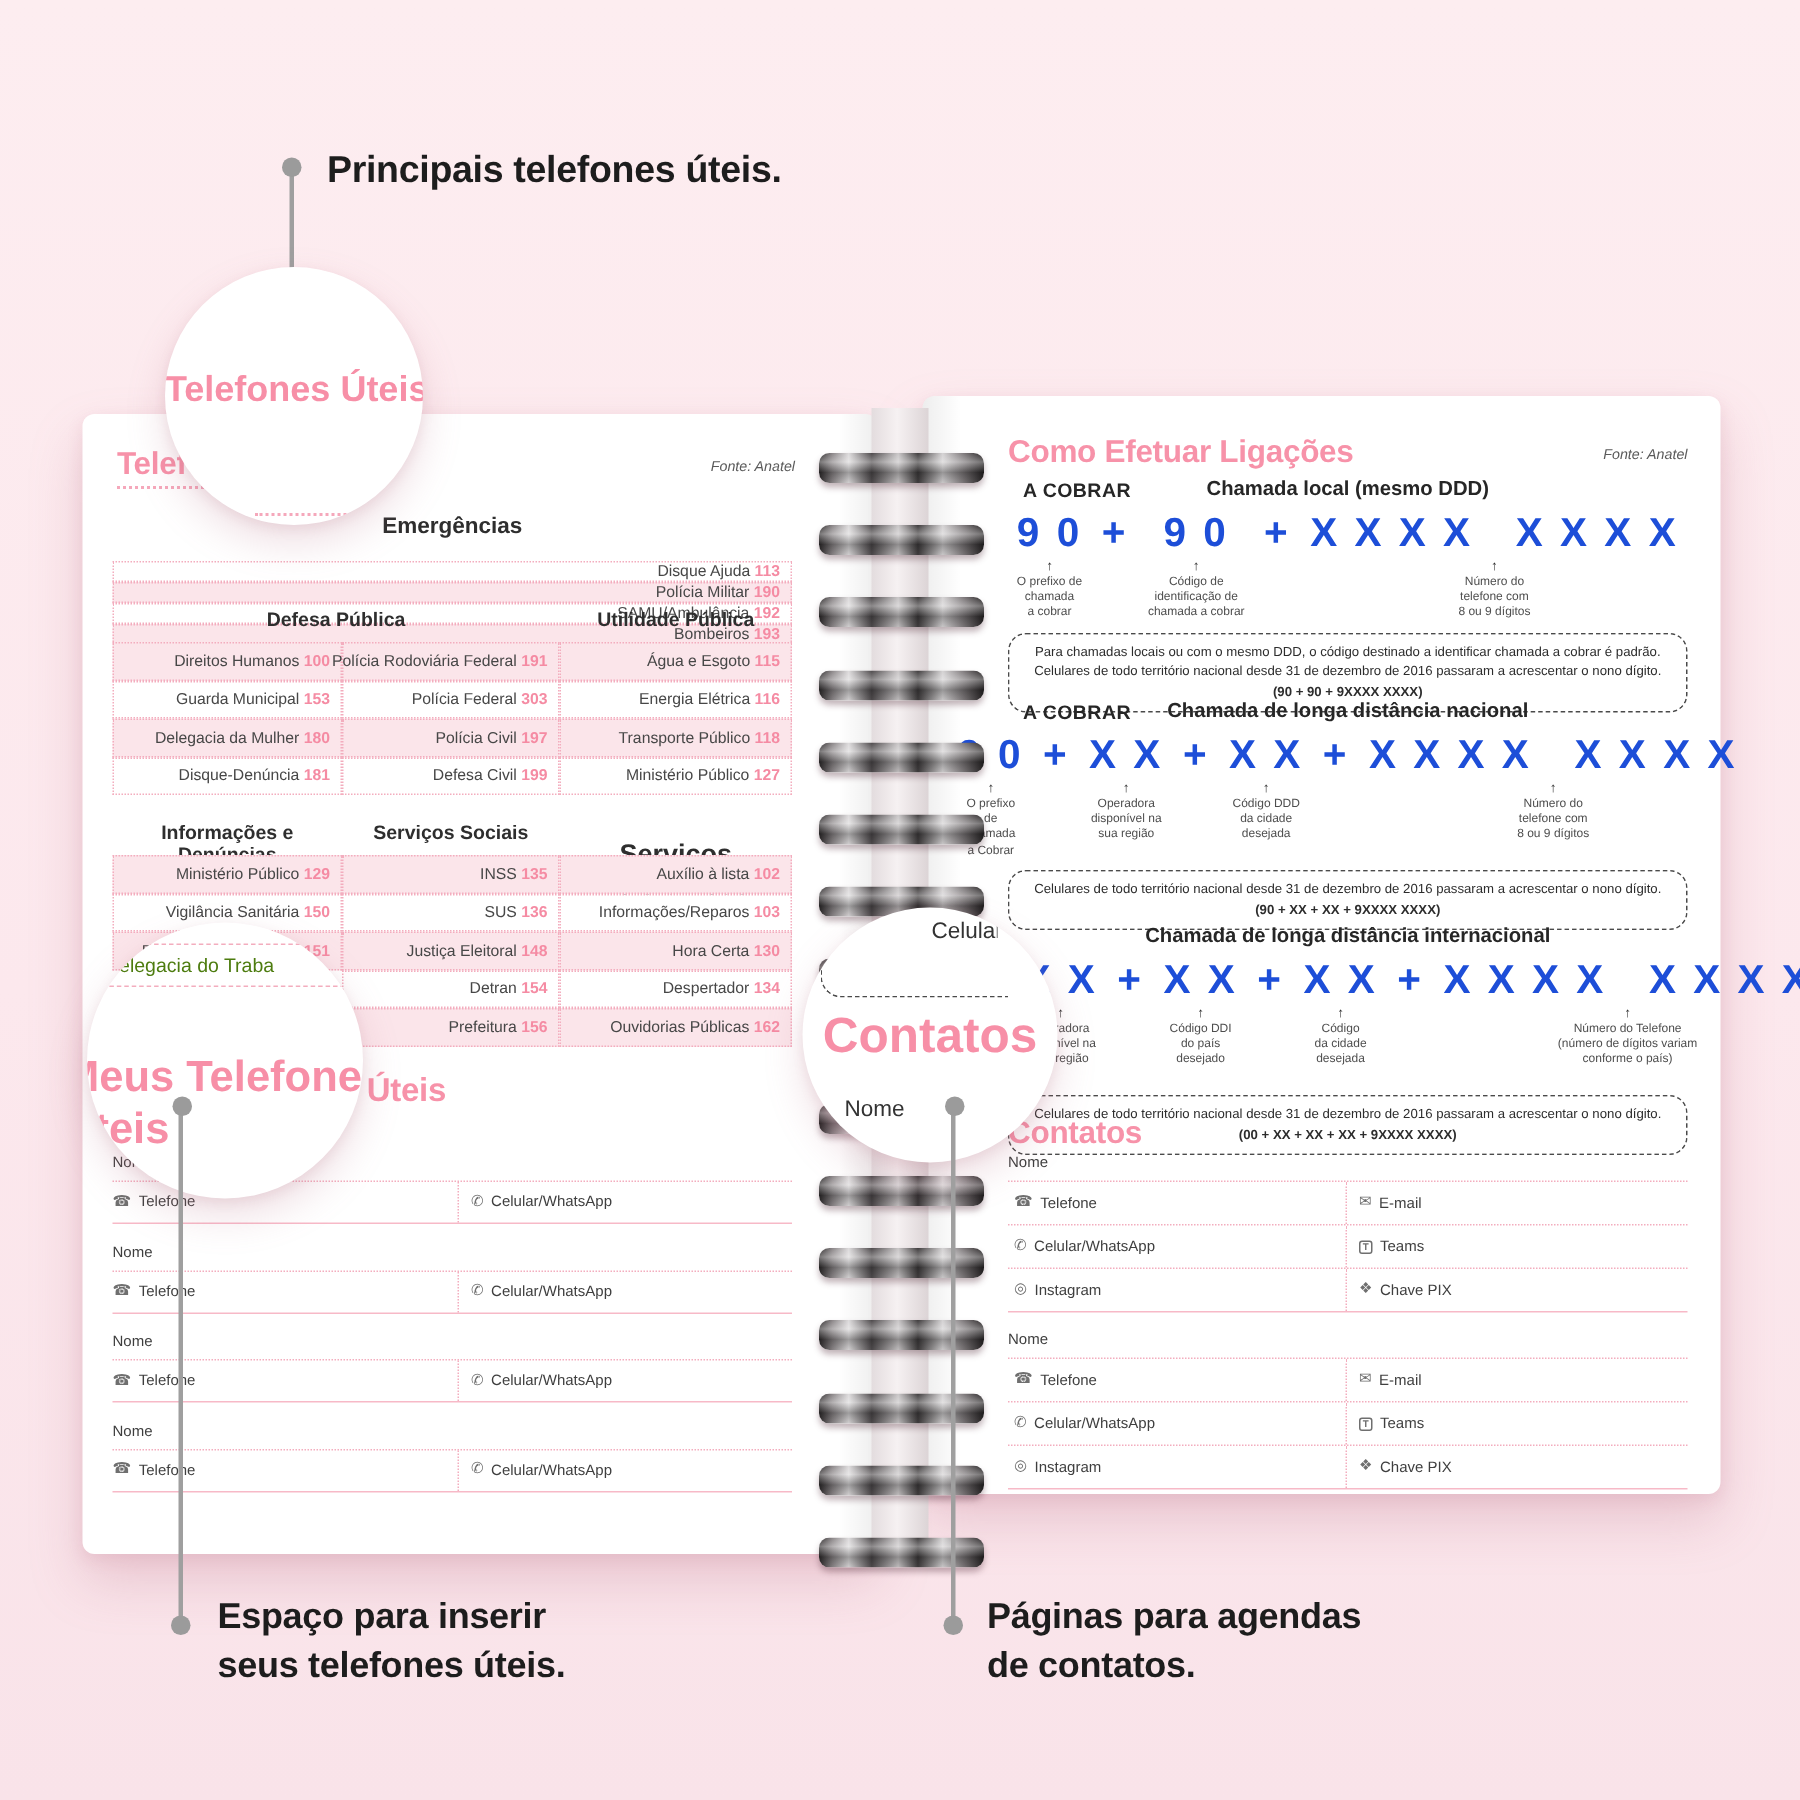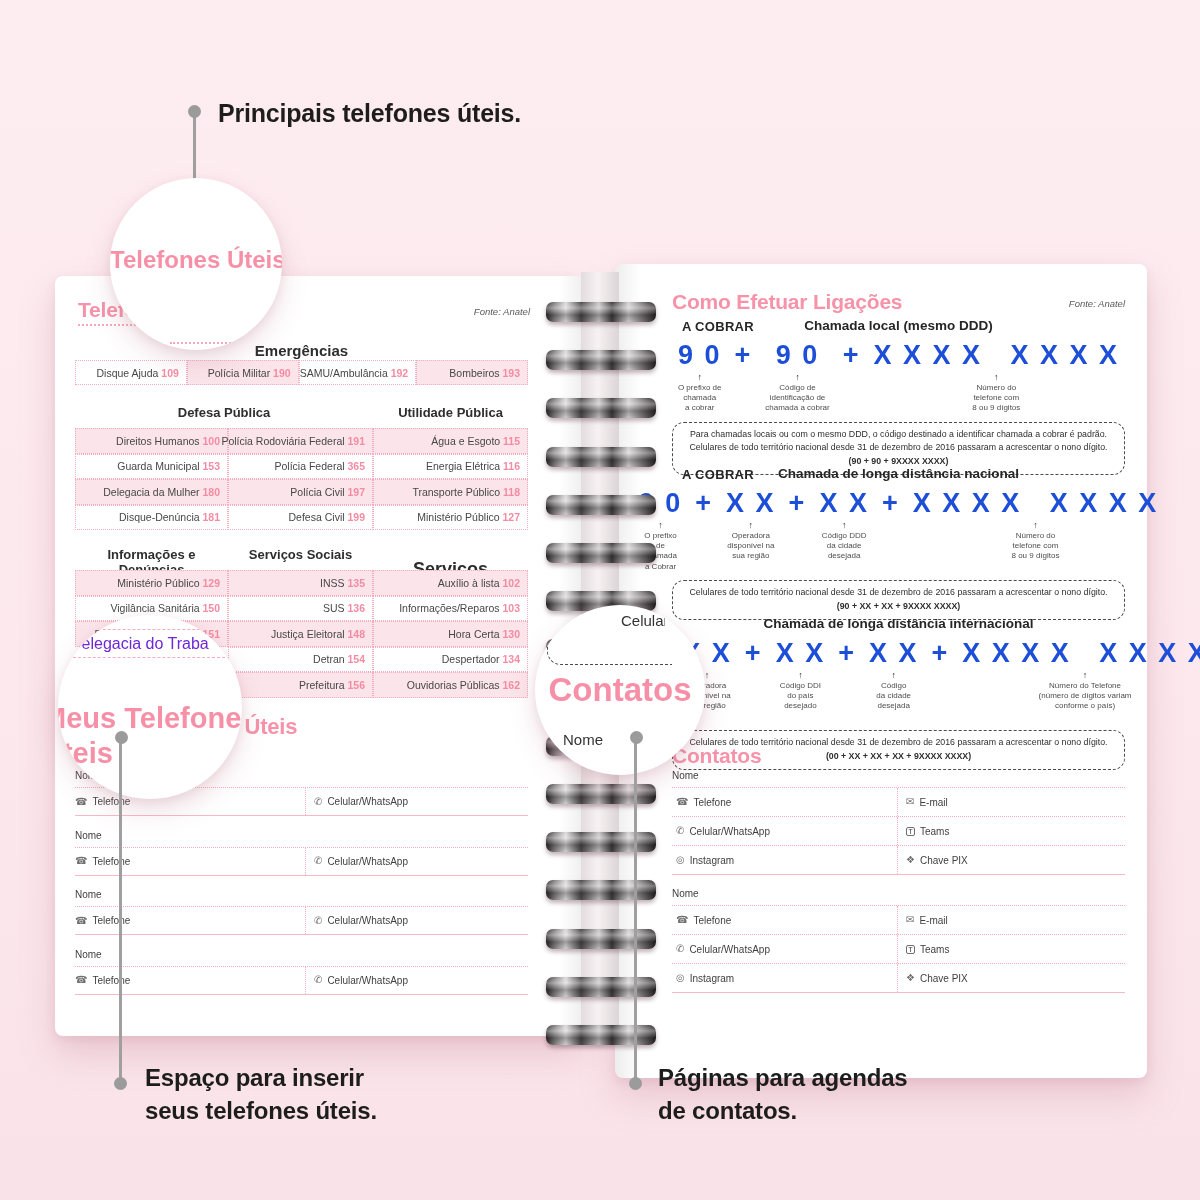--- a/index.html
+++ b/index.html
@@ -9,39 +9,39 @@
 
   
   .note-text{position:absolute;font-weight:bold;color:#1d1d1d;font-size:25px;line-height:1.36;letter-spacing:-.2px;}
   .vline{position:absolute;width:3px;background:#9f9f9f;}
   .dot{position:absolute;width:13px;height:13px;border-radius:50%;background:#9b9b9b;}
 
   
   .page{position:absolute;background:#fff;border-radius:8px;
         box-shadow:0 18px 35px rgba(190,120,140,.28),0 4px 10px rgba(190,120,140,.16);}
   #left-page{left:55px;top:276px;width:530px;height:760px;}
-  #right-page{left:615px;top:264px;width:532px;height:814px;}
+  #right-page{left:615px;top:264px;width:532px;height:732px;}
   #left-page::after{content:"";position:absolute;right:0;top:0;bottom:0;width:26px;border-radius:0 8px 8px 0;
         background:linear-gradient(90deg,rgba(0,0,0,0),rgba(0,0,0,.07));}
   #right-page::after{content:"";position:absolute;left:0;top:0;bottom:0;width:26px;border-radius:8px 0 0 8px;
         background:linear-gradient(270deg,rgba(0,0,0,0),rgba(0,0,0,.07));}
   .gutter{position:absolute;left:581px;top:272px;width:38px;height:766px;
         background:linear-gradient(90deg,#e3dcde,#f6f1f2 45%,#dcd4d6);}
   .ring{position:absolute;left:546px;width:110px;height:20px;border-radius:7px;
         background:linear-gradient(180deg,rgba(255,255,255,0),rgba(255,255,255,.35) 30%,rgba(0,0,0,.28) 65%,rgba(0,0,0,.05)),
                    linear-gradient(90deg,#2e2b2c 0%,#8a8587 8%,#dcdadb 18%,#4e4a4c 32%,#c9c6c7 48%,#3f3c3d 60%,#d4d2d3 75%,#7c7779 88%,#262324 100%);
         box-shadow:0 3px 4px rgba(80,40,55,.35);}
 
   
   .pg-title{position:absolute;font-weight:bold;color:#f792a9;font-size:21px;letter-spacing:-.2px;}
   .source{position:absolute;font-style:italic;font-size:9.5px;color:#5a5a5a;}
   .sec-h{position:absolute;font-weight:bold;color:#2e2e2e;font-size:13px;text-align:center;}
 
   
-  .erow{position:absolute;left:20px;top:84px;width:453px;height:25px;display:flex;}
+  .erow{position:absolute;left:20px;top:98px;width:453px;height:25px;display:flex;flex-direction:column;}
   .ecell{flex:1;border:1px dotted #f3adbe;display:flex;align-items:center;justify-content:flex-end;padding-right:7px;}
   .grid{position:absolute;left:20px;display:grid;grid-template-columns:153px 145px 155px;}
   .gcell{border:1px dotted #f3adbe;display:flex;align-items:center;justify-content:flex-end;padding-right:7px;height:25.5px;}
   .gcell.empty{border:none;background:transparent!important;}
   .pinkbg{background:#fbe5ea;}
   .clabel{font-size:10.5px;color:#474747;white-space:nowrap;}
   .cnum{font-size:10.5px;color:#f58ba3;font-weight:bold;white-space:pre;}
 
   
   .fblock{position:absolute;left:20px;width:453px;}
@@ -80,21 +80,21 @@
   .ccell.r{flex:1;border-left:1.3px dotted #f3adbe;padding-left:8px;}
 
   
   .bubble{position:absolute;border-radius:50%;background:#fff;overflow:hidden;
           box-shadow:0 12px 26px rgba(180,110,130,.22),0 3px 8px rgba(180,110,130,.14);}
   #bubble-top{left:110px;top:178px;width:172px;height:172px;}
   #bubble-top .b-label{position:absolute;left:0;right:0;top:68px;text-align:center;font-size:24px;font-weight:bold;color:#f78fa7;white-space:nowrap;}
   #bubble-top .b-dots{position:absolute;left:60px;top:164px;width:64px;border-top:2px dotted #f5a8bb;}
   #bubble-left{left:58px;top:615px;width:184px;height:184px;}
   #bubble-left .b-frag{position:absolute;left:0;right:12px;top:14px;height:29px;border-top:1.5px dashed #f3adbe;border-bottom:1.5px dashed #f3adbe;
-          display:flex;align-items:center;padding-left:12px;font-size:16px;color:#6d28d9;}
+          display:flex;align-items:center;padding-left:12px;font-size:13px;color:#4d7c0f;}
   #bubble-left .b-big{position:absolute;left:-16px;top:86px;width:238px;font-size:29px;font-weight:bold;color:#f78fa7;
           line-height:1.2;word-break:break-all;}
   #bubble-right{left:535px;top:605px;width:170px;height:170px;}
   #bubble-right .b-frag2{position:absolute;left:86px;top:7px;width:44px;overflow:hidden;font-size:15px;color:#333;white-space:nowrap;}
   #bubble-right .b-corner{position:absolute;left:12px;top:34px;width:125px;height:26px;
           border-left:1.5px dashed #4a4a4a;border-bottom:1.5px dashed #4a4a4a;border-bottom-left-radius:14px;}
   #bubble-right .b-big{position:absolute;left:0;right:0;top:66px;text-align:center;font-size:33px;font-weight:bold;color:#f78fa7;}
   #bubble-right .b-sub{position:absolute;left:28px;top:126px;font-size:15px;color:#333;}
 
   .lp-title-underline{position:absolute;left:23px;top:48px;width:118px;border-top:2px dotted #f5a8bb;}
@@ -111,21 +111,21 @@
 
   <div class="page" id="left-page">
     <div class="pg-title" style="left:23px;top:22px;">Telefones Úteis</div>
     <div class="lp-title-underline"></div>
     <div class="source" style="right:55px;top:30px;">Fonte: Anatel</div>
 
     <div class="sec-h" style="left:20px;width:453px;top:66px;font-size:15px;">Emergências</div>
     <div class="erow" id="emg-row">
         <div class="ecell">
           <span class="clabel">Disque Ajuda</span>
-          <span class="cnum"> 109</span>
+          <span class="cnum"> 113</span>
         </div>
         <div class="ecell pinkbg">
           <span class="clabel">Polícia Militar</span>
           <span class="cnum"> 190</span>
         </div>
         <div class="ecell">
           <span class="clabel">SAMU/Ambulância</span>
           <span class="cnum"> 192</span>
         </div>
         <div class="ecell pinkbg">
@@ -148,21 +148,21 @@
         <div class="gcell pinkbg">
           <span class="clabel">Água e Esgoto</span>
           <span class="cnum"> 115</span>
         </div>
         <div class="gcell">
           <span class="clabel">Guarda Municipal</span>
           <span class="cnum"> 153</span>
         </div>
         <div class="gcell">
           <span class="clabel">Polícia Federal</span>
-          <span class="cnum"> 365</span>
+          <span class="cnum"> 303</span>
         </div>
         <div class="gcell">
           <span class="clabel">Energia Elétrica</span>
           <span class="cnum"> 116</span>
         </div>
         <div class="gcell pinkbg">
           <span class="clabel">Delegacia da Mulher</span>
           <span class="cnum"> 180</span>
         </div>
         <div class="gcell pinkbg">

